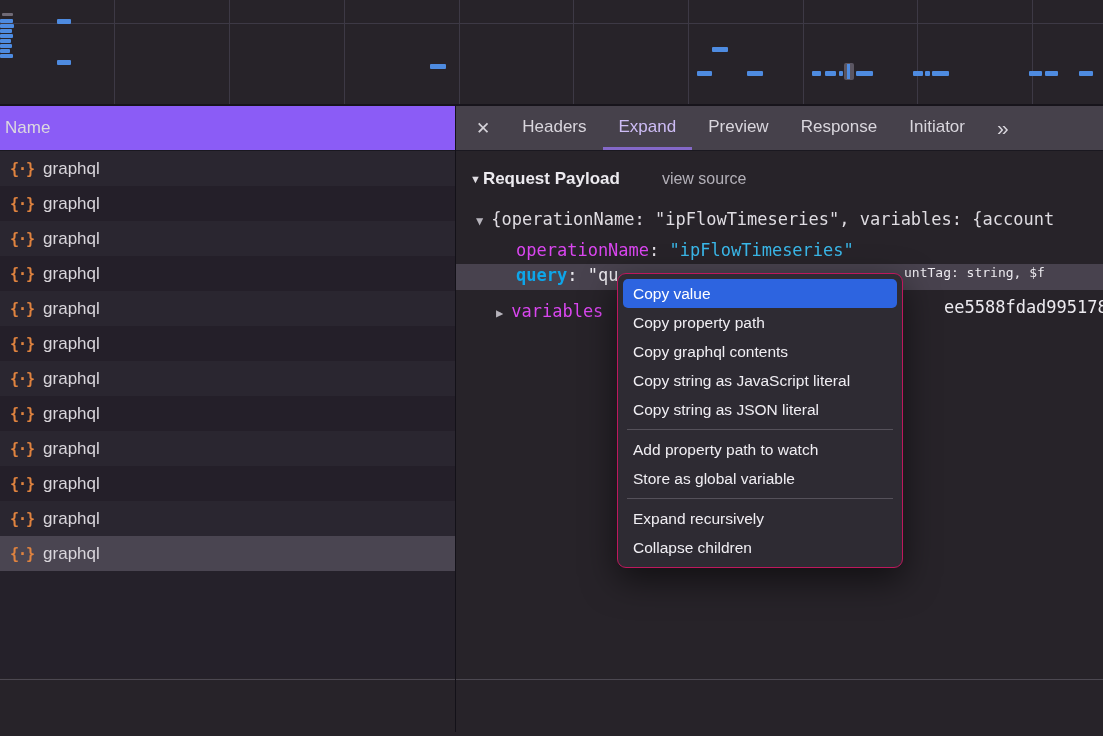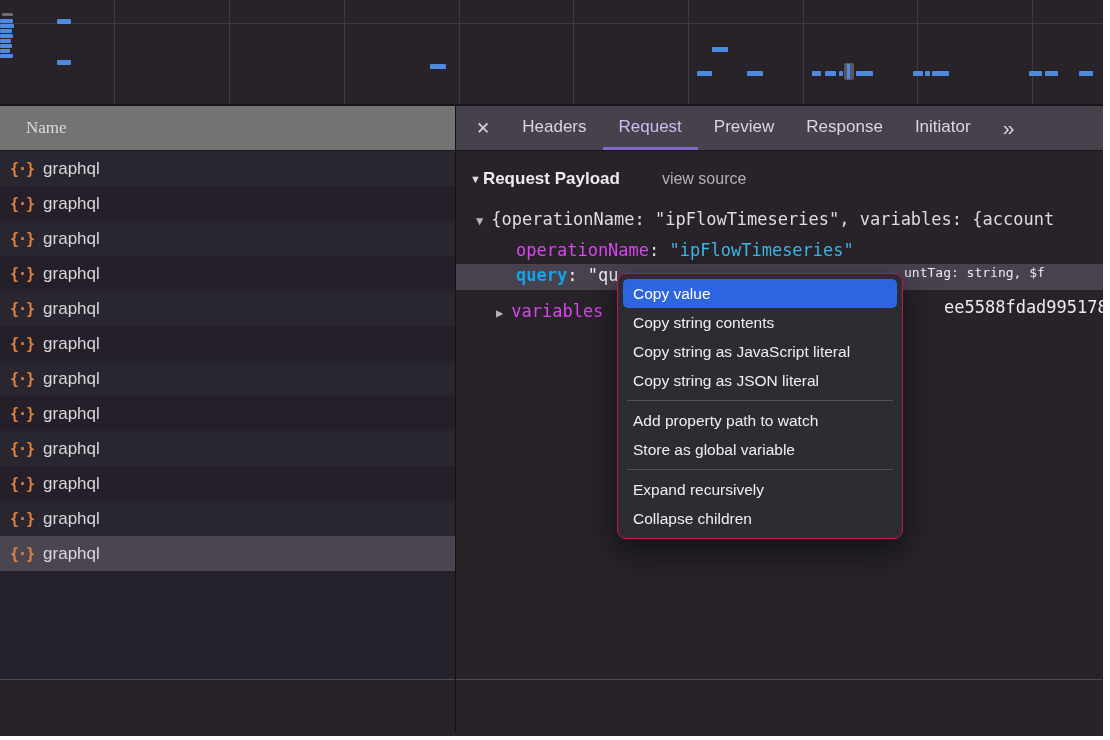--- a/index.html
+++ b/index.html
@@ -15,22 +15,22 @@
   .overview{position:absolute;left:0;top:0;width:1103px;height:104px;background:#272329;border-bottom:2px solid #17141b;}
   .grid-v{position:absolute;top:0;bottom:0;width:1px;background:#3d3945;}
   .grid-h{position:absolute;left:0;right:0;height:1px;background:#3d3945;}
   .wbar{position:absolute;background:#4e8be0;border-radius:1px;}
   .wbar.gray{background:#6f6a76;}
   .wmarker{position:absolute;width:10px;height:17px;background:#5b5662;border-radius:2px;}
   .wmarker::after{content:"";position:absolute;left:3px;top:1px;width:3px;height:15px;background:#4e8be0;}
 
   
   .left-panel{position:absolute;left:0;top:106px;width:455px;bottom:58px;background:#25212a;}
-  .name-header{height:44px;line-height:44px;padding-left:26px;background:#737373;color:#dcd9df;
-    font-size:17px;border-bottom:1px solid #1a1820;font-family:Liberation Serif, serif;}
+  .name-header{height:44px;line-height:44px;padding-left:5px;background:#8b5cf6;color:#dcd9df;
+    font-size:17px;border-bottom:1px solid #1a1820;}
   .req-row{height:35px;display:flex;align-items:center;padding-left:10px;box-sizing:border-box;cursor:default;}
   .req-row.odd{background:#2a2630;}
   .req-row.even{background:#241f29;}
   .req-row.selected{background:#4a4551;}
   .req-icon{color:#e0833f;font-family:"DejaVu Sans Mono",monospace;font-weight:bold;font-size:15px;margin-right:9px;letter-spacing:-1px;}
   .req-label{color:#d9d6dc;font-size:17px;}
 
   
   .right-panel{position:absolute;left:456px;top:106px;width:647px;bottom:58px;background:#272329;overflow:hidden;}
   .tabbar{height:44px;background:#46414b;display:flex;align-items:center;border-bottom:1px solid #1a1820;}
@@ -163,21 +163,21 @@
             <span class="req-label">graphql</span>
           </div>
         </div>
     </div>
 
     <div class="right-panel">
       <div class="tabbar">
         <span class="close-btn">✕</span>
         <span id="tabs" style="display:flex">
             <span class="tab">Headers</span>
-            <span class="tab active">Request</span>
+            <span class="tab active">Expand</span>
             <span class="tab">Preview</span>
             <span class="tab">Response</span>
             <span class="tab">Initiator</span>
           </span>
         <span class="overflow-btn">»</span>
       </div>
 
       <div class="payload-area">
         <div class="pl-header">
           <span class="tri-small">▼</span>
@@ -206,21 +206,22 @@
         <span class="var-cont">ee5588fdad995178a0</span>
       </div>
     </div>
 
     <div class="footer"></div>
     <div class="vdivider"></div>
   </div>
 
   <div class="ctx-menu" id="ctx-menu">
       <div class="menu-item highlighted">Copy value</div>
-      <div class="menu-item">Copy string contents</div>
+      <div class="menu-item">Copy property path</div>
+      <div class="menu-item">Copy graphql contents</div>
       <div class="menu-item">Copy string as JavaScript literal</div>
       <div class="menu-item">Copy string as JSON literal</div>
       <div class="menu-sep"></div>
       <div class="menu-item">Add property path to watch</div>
       <div class="menu-item">Store as global variable</div>
       <div class="menu-sep"></div>
       <div class="menu-item">Expand recursively</div>
       <div class="menu-item">Collapse children</div>
     </div>
 </div>

